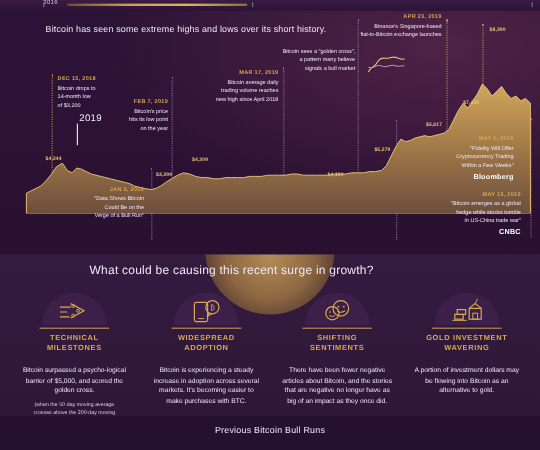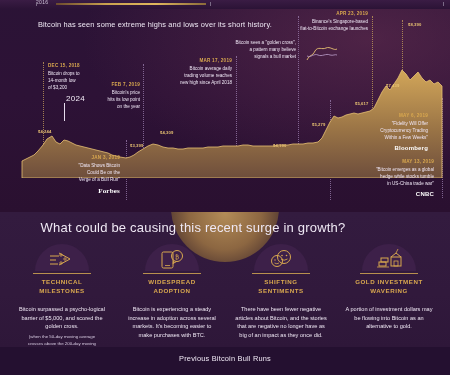--- a/index.html
+++ b/index.html
@@ -70,21 +70,21 @@
     background:linear-gradient(180deg,#331b3f 0%,#31193c 60%,#2e1739 100%);
     overflow:hidden;
   }
   #globe{
     position:absolute;left:171px;top:-58px;width:108px;height:108px;border-radius:50%;
     background:radial-gradient(circle at 50% 55%,#caa05c 0%,#9c7442 45%,#5d4130 72%,rgba(60,35,50,0) 100%);
     opacity:.85;
   }
   #mid-question{
     position:absolute;left:0;top:8px;width:386px;text-align:center;
-    font-size:13px;color:#efe8f4;letter-spacing:.2px;
+    font-size:10px;color:#efe8f4;letter-spacing:.2px;
   }
   .col{position:absolute;top:32px;width:104px;text-align:center;}
   .col .iconwrap{
     position:relative;margin:0 auto;width:54px;height:27px;overflow:hidden;
   }
   .col .iconwrap .halfcircle{
     position:absolute;left:0;top:0;width:54px;height:54px;border-radius:50%;
     background:#3d2049;
   }
   .col .iconwrap svg{position:absolute;left:13px;top:4px;}
@@ -139,21 +139,21 @@
         <linearGradient id="areaFill" x1="0" y1="0" x2="0" y2="1">
           <stop offset="0%" stop-color="#d2a659"></stop>
           <stop offset="55%" stop-color="#9a7446"></stop>
           <stop offset="100%" stop-color="#6e4e3c"></stop>
         </linearGradient>
       </defs>
       <path d="M22,101 L26,99 L30,97 L34,95 L38,91 L43,85 L47,79 L52,76 L56,82 L60,84 L64,80 L68,81 L72,83 L76,85 L80,86 L84,87 L88,88 L92,89 L96,90 L100,91 L104,92 L108,93 L112,95 L116,96 L120,97 L126,98 L130,97 L134,95 L138,92 L143,89 L148,86 L153,84 L158,85 L163,87 L168,88 L173,88 L178,89 L183,89 L188,88 L193,88 L198,88 L203,88 L208,87 L213,87 L218,87 L223,86 L228,86 L233,86 L238,86 L243,85 L248,85 L253,86 L258,86 L263,86 L268,86 L273,86 L278,85 L283,85 L288,85 L293,84 L298,84 L303,84 L308,83 L313,83 L318,82 L322,78 L326,70 L330,62 L334,56 L338,58 L342,57 L346,55 L350,54 L354,53 L358,54 L362,53 L366,52 L370,51 L374,48 L378,40 L382,32 L386,26 L390,30 L394,24 L398,18 L402,10 L406,14 L410,20 L414,16 L418,12 L422,18 L426,22 L430,20 L434,24 L438,22 L442,26 L442,118 L22,118 Z" fill="url(#areaFill)" stroke="#e8c272" stroke-width="0.8"></path>
     </svg>
   </div>
 
-  <div id="yr2019">2024</div>
+  <div id="yr2019">2019</div>
   <div id="yr2019-line"></div>
 
   <span class="plabel" style="left:38px;top:129px;">$4,244</span>
   <span class="plabel" style="left:130px;top:143px;">$3,399</span>
   <span class="plabel" style="left:160px;top:130px;">$4,309</span>
   <span class="plabel" style="left:273px;top:143px;">$4,190</span>
   <span class="plabel" style="left:312px;top:122px;">$5,279</span>
   <span class="plabel" style="left:355px;top:101px;">$5,617</span>
   <span class="plabel" style="left:386px;top:83px;">$7,439</span>
   <span class="plabel" style="left:408px;top:22px;">$8,390</span>
@@ -163,21 +163,20 @@
     <span class="body">Bitcoin drops to</span>
     <span class="body">14-month low</span>
     <span class="body">of $3,200</span>
   </div>
 
   <div class="anno right" style="left:32px;top:155px;width:88px;">
     <span class="date">JAN 3, 2019</span>
     <span class="body">"Data Shows Bitcoin</span>
     <span class="body">Could Be on the</span>
     <span class="body">Verge of a Bull Run"</span>
-    <span class="src serif">Forbes</span>
   </div>
 
   <div class="anno right" style="left:88px;top:82px;width:52px;">
     <span class="date">FEB 7, 2019</span>
     <span class="body">Bitcoin's price</span>
     <span class="body">hits its low point</span>
     <span class="body">on the year</span>
   </div>
 
   <div class="anno right" style="left:160px;top:58px;width:72px;">

